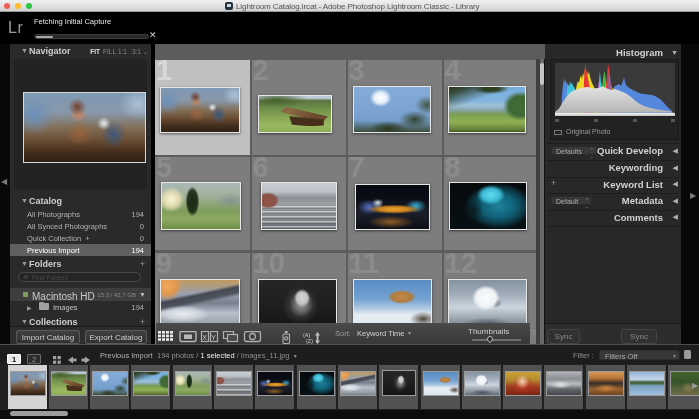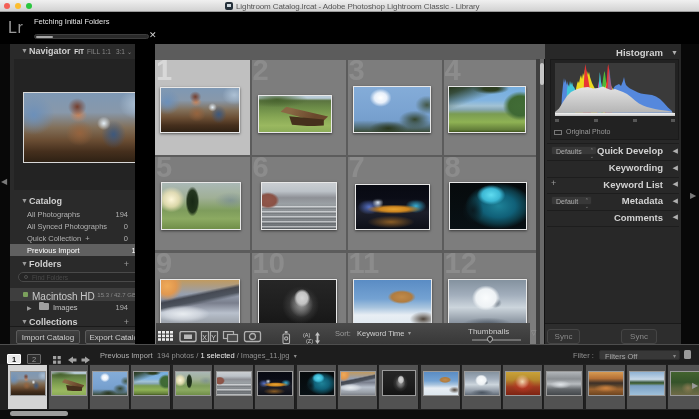--- a/index.html
+++ b/index.html
@@ -19,21 +19,21 @@
 #prog-x{left:149px;top:18px;font-size:9px;color:#d0d0d0}
 #modules{right:5px;top:14px;font-size:12px;color:#9a9a9a;white-space:nowrap;letter-spacing:0.15px}
 #modules b{color:#fafafa;font-weight:bold}
 #modules span{font-weight:normal}
 #modules .sep{color:#4f4f4f;padding:0 6px;font-weight:normal}
 
 #lmargin{left:0;top:44px;width:10px;height:301px;background:#080808}
 #rmargin{left:681px;top:44px;width:18px;height:301px;background:#080808}
 .edgearrow{font-size:8px;color:#7a7a7a}
 
-#leftpanel{left:10px;top:44px;width:125px;height:301px;background:#2a2a2a;overflow:hidden}
+#leftpanel{left:10px;top:44px;width:141px;height:301px;background:#2a2a2a;overflow:hidden}
 .phead{font-size:9px;font-weight:bold;color:#cfcfcf}
 .ptri{font-size:7px;color:#9a9a9a}
 .prow{font-size:7.5px;color:#b2b2b2;white-space:nowrap}
 .pcount{font-size:7.5px;color:#b2b2b2;text-align:right}
 #navbox{left:4px;top:15px;width:133px;height:131px;background:#232323}
 #navimg{left:13px;top:48px;width:123px;height:71px;border:1px solid #d8d8d8}
 #previmp{left:0;top:200px;width:141px;height:12px;background:#606060}
 #previmp .t{position:absolute;left:17px;top:1.5px;font-size:7.5px;color:#fff}
 #previmp .c{position:absolute;right:7px;top:1.5px;font-size:7.5px;color:#fff}
 #searchbox{left:8px;top:228px;width:123px;height:10px;border:1px solid #494949;border-radius:5px;background:#252525}
@@ -172,21 +172,21 @@
 
 <div class="abs" id="titlebar"></div>
 <div class="abs tl" style="left:3.5px;background:#f35f56"></div>
 <div class="abs tl" style="left:14.8px;background:#fcbd2f"></div>
 <div class="abs tl" style="left:26px;background:#2ac63f"></div>
 <div class="abs" id="title-text">Lightroom Catalog.lrcat - Adobe Photoshop Lightroom Classic - Library</div>
 <div class="abs" id="doc-ico"></div>
 
 <div class="abs" id="identity">
   <div class="abs" id="lr-logo">Lr</div>
-  <div class="abs" id="fetching">Fetching Initial Folders</div>
+  <div class="abs" id="fetching">Fetching Initial Capture</div>
   <div class="abs" id="progress">
         <div class="fill"></div>
       </div>
   <div class="abs" id="prog-x">✕</div>
 </div>
 
 <div class="abs" id="lmargin"></div>
 <div class="abs" id="rmargin"></div>
 <div class="abs edgearrow" style="left:1px;top:177px">◀</div>
 <div class="abs edgearrow" style="left:690px;top:191px">▶</div>

